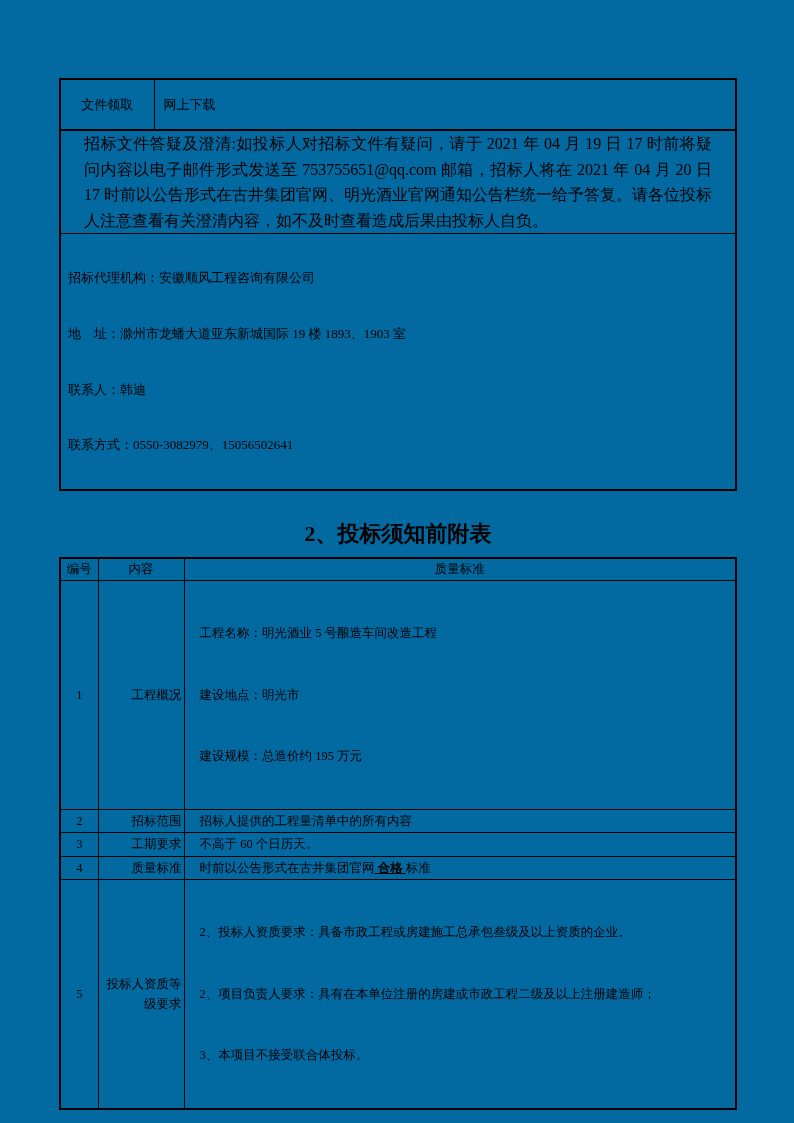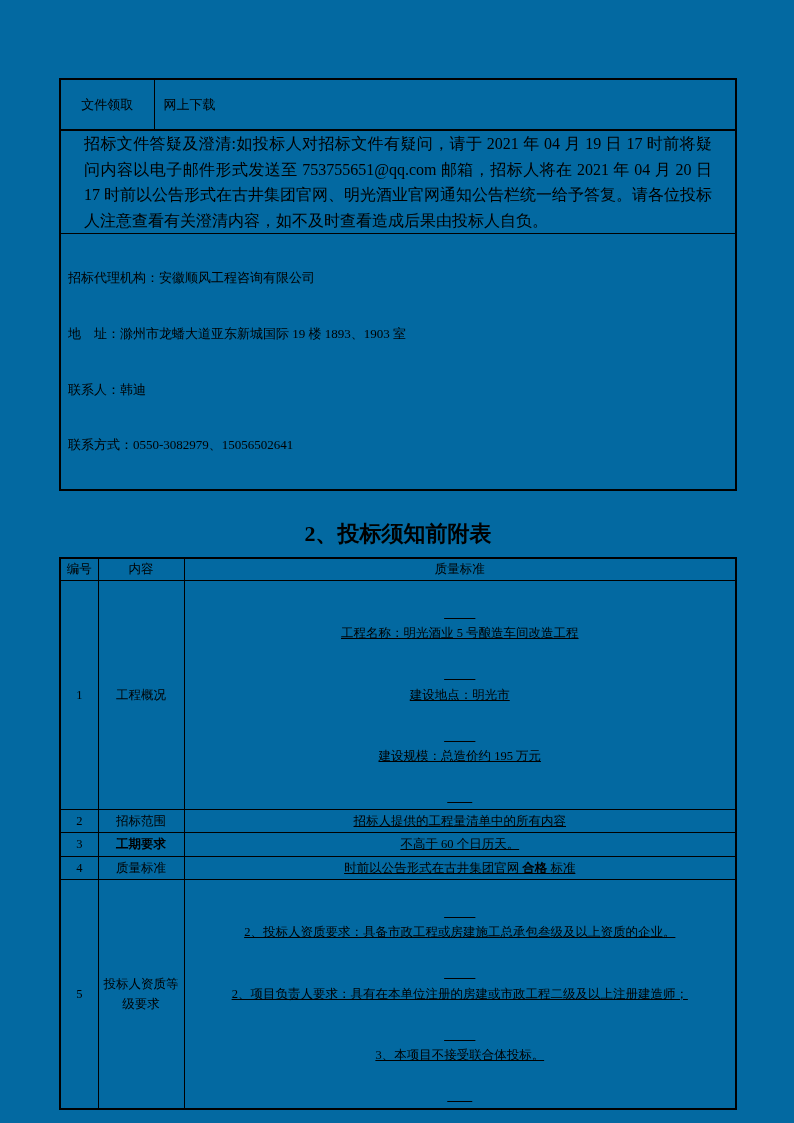--- a/index.html
+++ b/index.html
@@ -25,25 +25,25 @@
   .top-table .agency-cell div { line-height:23.6px; }
 
   
   .section-title { margin-top:28px; text-align:center; font-size:22px; font-weight:bold; line-height:30px; }
 
   
   .main-table { border:2px solid #000; margin-top:8px; font-size:12.5px; }
   .main-table th, .main-table td { border:1px solid #000; vertical-align:middle; }
   .main-table th { height:23px; font-weight:normal; text-align:center; }
   .main-table .c-no   { text-align:center; }
-  .main-table .c-mid  { text-align:center; padding:1px 2px; line-height:20.5px; }
-  .main-table .c-desc { text-align:center; padding:1px 6px; line-height:20.5px; white-space:pre-wrap;text-decoration:underline; }
+  .main-table .c-mid  { text-align:right; padding:1px 2px; line-height:20.5px; }
+  .main-table .c-desc { text-align:left; padding:1px 15px; line-height:20.5px; white-space:pre-wrap; }
   tr.h22  td { height:22px; }  tr.h65  td { height:65px; }
   tr.h66  td { height:66px; }
-  .bold { font-weight:bold;margin-top:27px; }
+  .bold { font-weight:normal;margin-top:27px; }
   .em-bu { font-weight:bold; text-decoration:underline; }
 </style>
 </head>
 <body>
 
 <div class="page">
 
   <table class="top-table">
     <tbody>
         <tr class="file-row">

